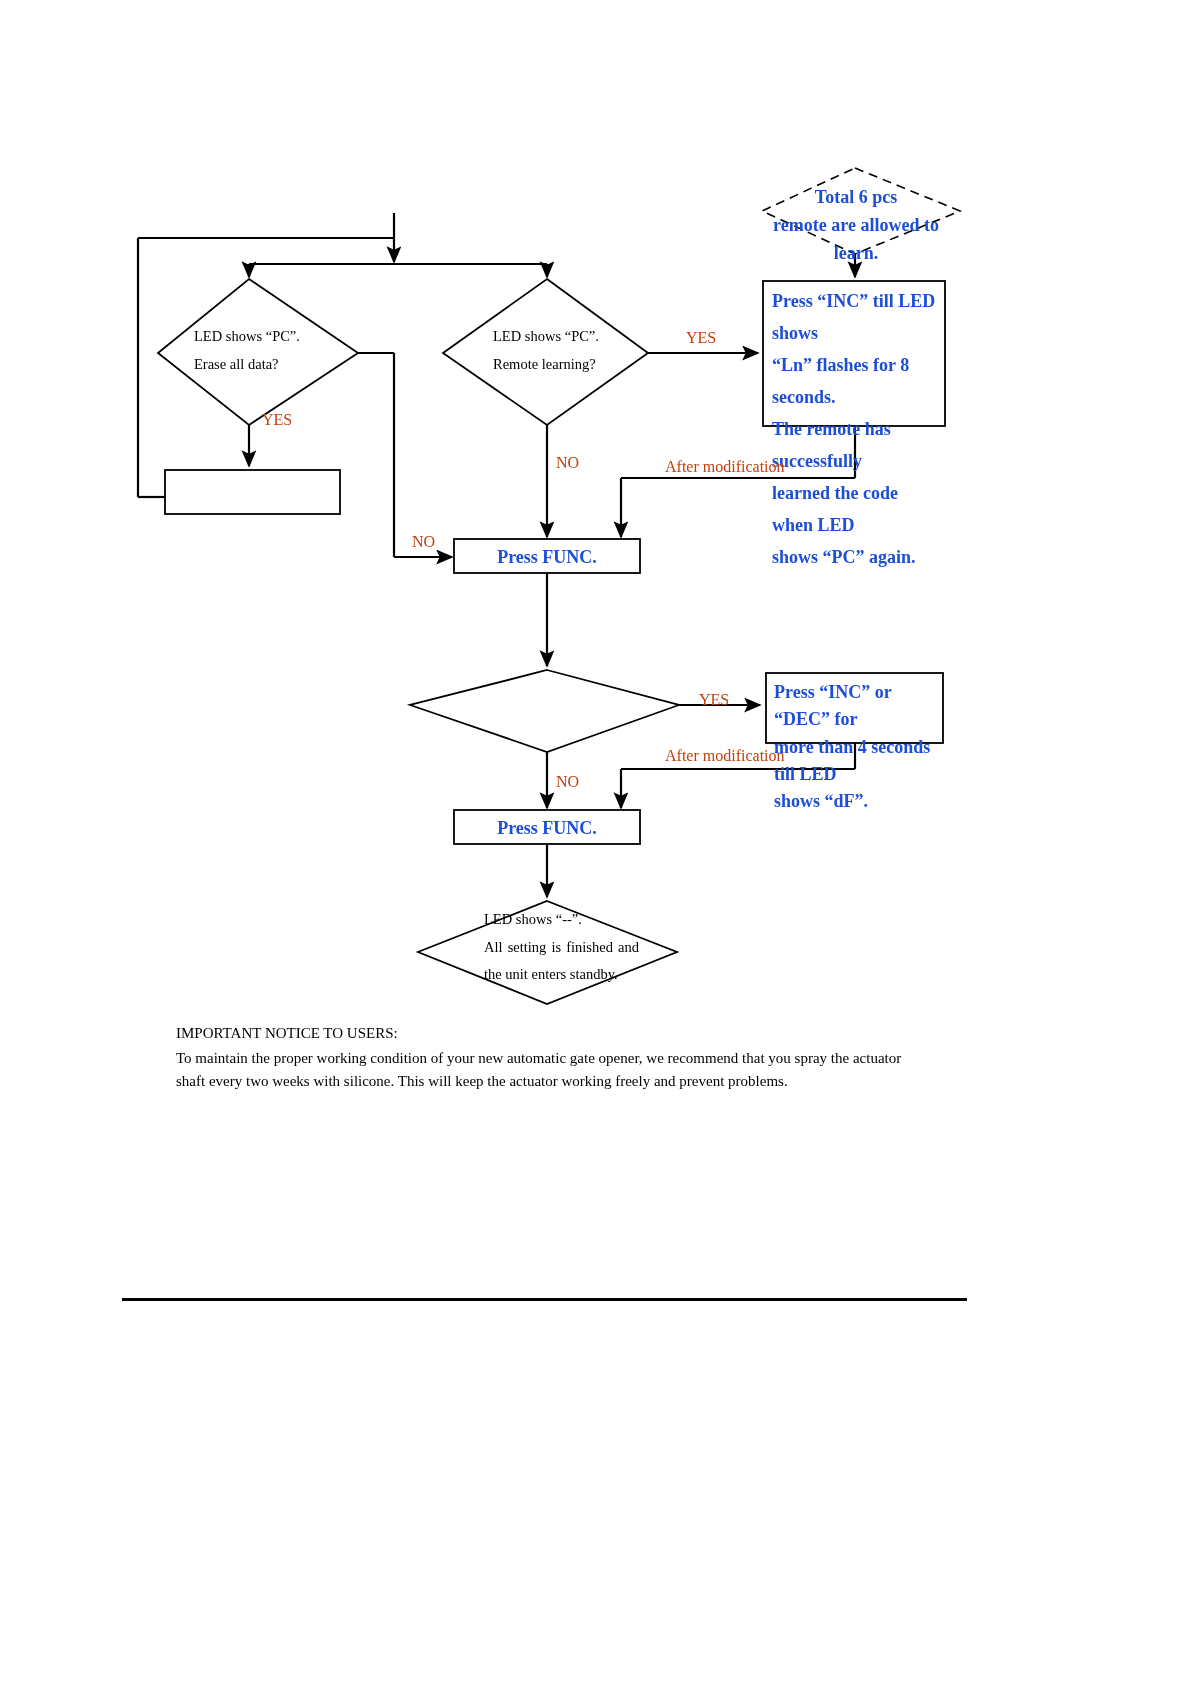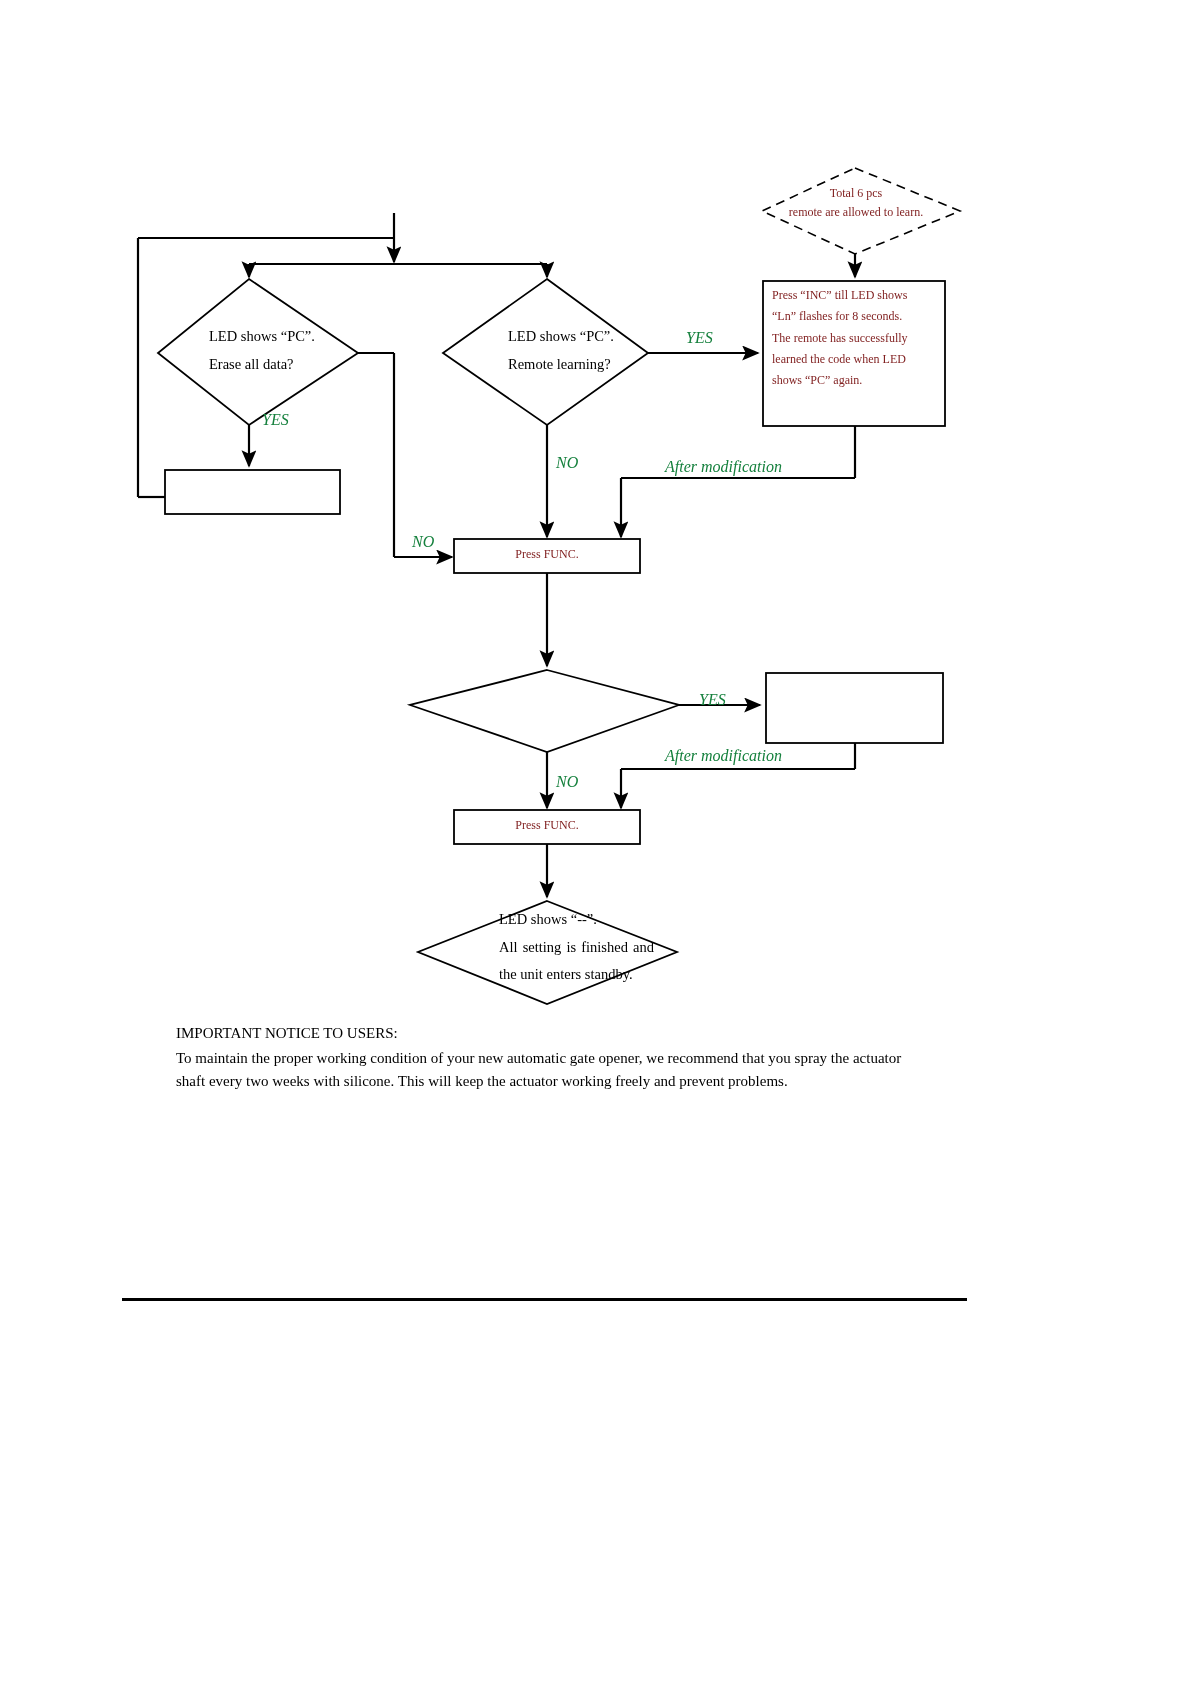--- a/index.html
+++ b/index.html
@@ -24,41 +24,40 @@
   .flow-svg {
     position: absolute;
     left: 0; top: 0;
     width: 1191px;
     height: 1060px;
   }
   
   .node-text {
     position: absolute;
     box-sizing: border-box;
-    font-size: 12px;
+    font-size: 18px;
     line-height: 1.72;
-    color: #7f1d1d;
+    color: #1d4ed8;
     text-align: left;
+    font-weight: bold;
   }
   .node-text.centered { text-align: center; }
 
   .edge-label {
     position: absolute;
     font-size: 16px;
     line-height: 1;
-    color: #15803d;
+    color: #c2410c;
     white-space: nowrap;
-    font-style: italic;
   }
 
   .diamond-text {
     position: absolute;
     font-size: 14.5px;
     line-height: 1.95;
-    margin-left: 15px;
   }
 
   .notice {
     position: absolute;
     left: 176px;
     width: 730px;
     font-size: 15px;
     line-height: 1.52;
   }
   .notice-title {
@@ -173,20 +172,25 @@
     <div>learned the code when LED</div>
     <div>shows “PC” again.</div>
   </div>
 
 
   <div class="node-text centered" style="left:454px; top:547px; width:186px; line-height:1.2;">
     <div>Press FUNC.</div>
   </div>
 
 
+  <div class="node-text" style="left:774px; top:679px; width:164px; line-height:1.52;">
+    <div>Press “INC” or “DEC” for</div>
+    <div>more than 4 seconds till LED</div>
+    <div>shows “dF”.</div>
+  </div>
 
   <div class="node-text centered" style="left:454px; top:818px; width:186px; line-height:1.2;">
     <div>Press FUNC.</div>
   </div>
 
   <div class="diamond-text justified" style="left:484px; top:906px; width:155px; line-height:1.9;">
     <div>LED shows “--”.</div>
     <div style="text-align:justify; text-align-last:justify;">All setting is finished and</div>
     <div>the unit enters standby.</div>
   </div>

